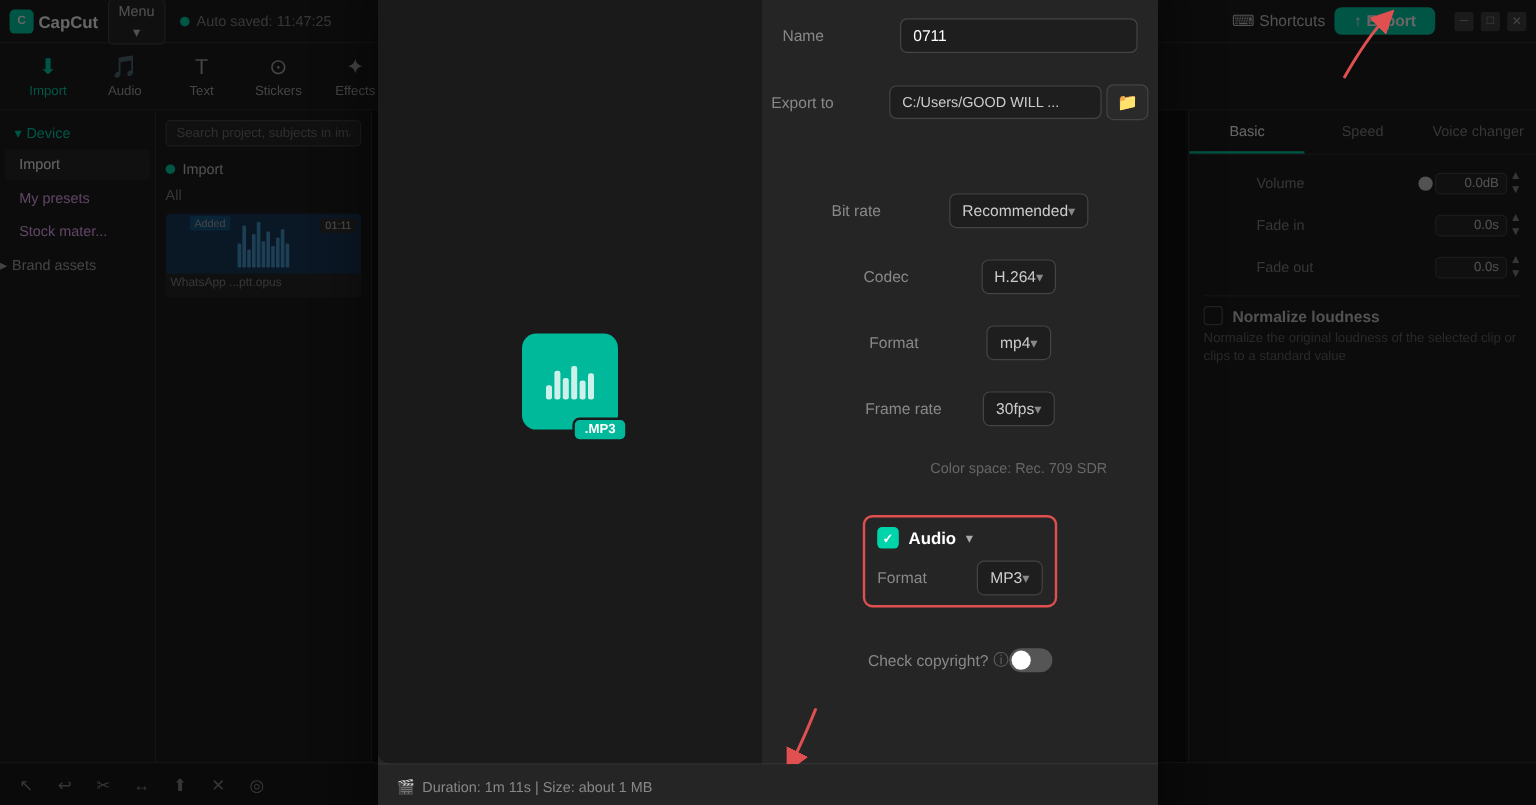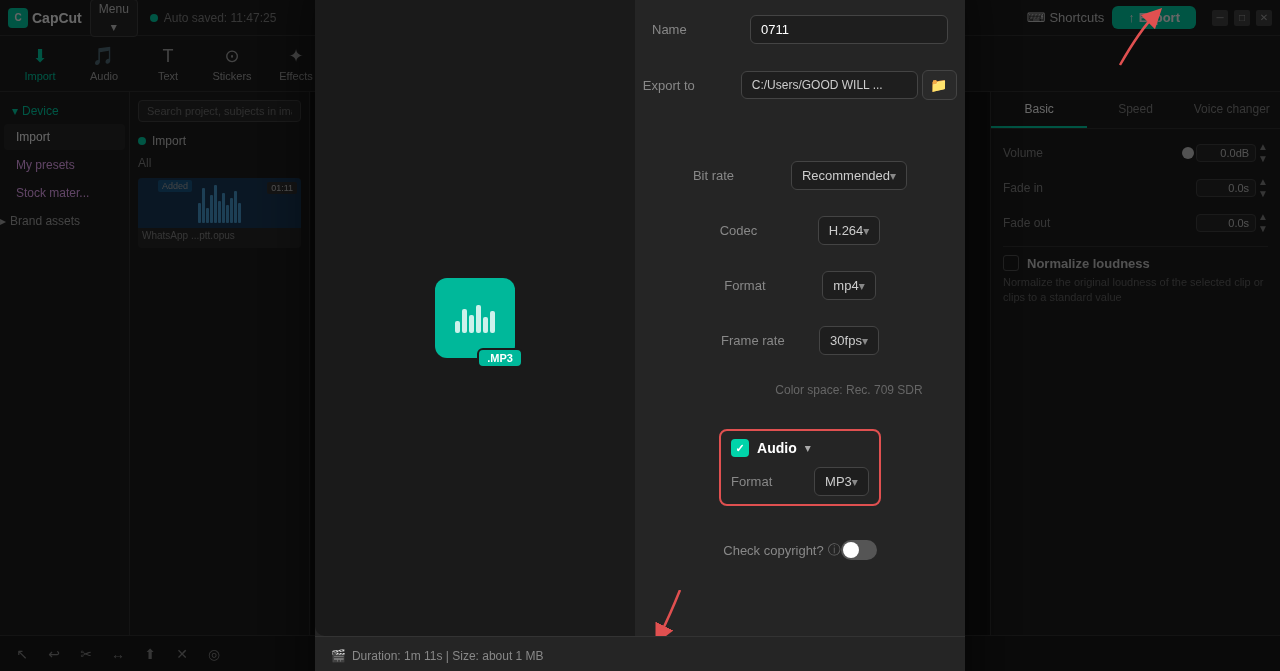--- a/index.html
+++ b/index.html
@@ -178,21 +178,21 @@
     .right-tab {
       flex: 1; text-align: center; padding: 10px 4px; font-size: 12px;
       color: #888; cursor: pointer; border-bottom: 2px solid transparent;
     }
     .right-tab.active { color: #fff; border-bottom: 2px solid #00d4aa; }
     .right-panel-content { padding: 12px; }
     .panel-row {
       display: flex; align-items: center; justify-content: space-between;
       margin-bottom: 12px;
     }
-    .panel-label { font-size: 12px; color: #888; }
+    .panel-label { font-size: 12px; color: #888; margin-left: 44px; }
     .slider-row { display: flex; align-items: center; gap: 8px; }
     .slider-track {
       flex: 1; height: 3px; background: #444; border-radius: 2px; position: relative;
     }
     .slider-thumb {
       width: 12px; height: 12px; background: #ccc; border-radius: 50%;
       position: absolute; top: -4.5px; left: 50%; margin-left: -6px;
     }
     .number-input-box {
       background: #2a2a2a; border: 1px solid #444; border-radius: 4px;

